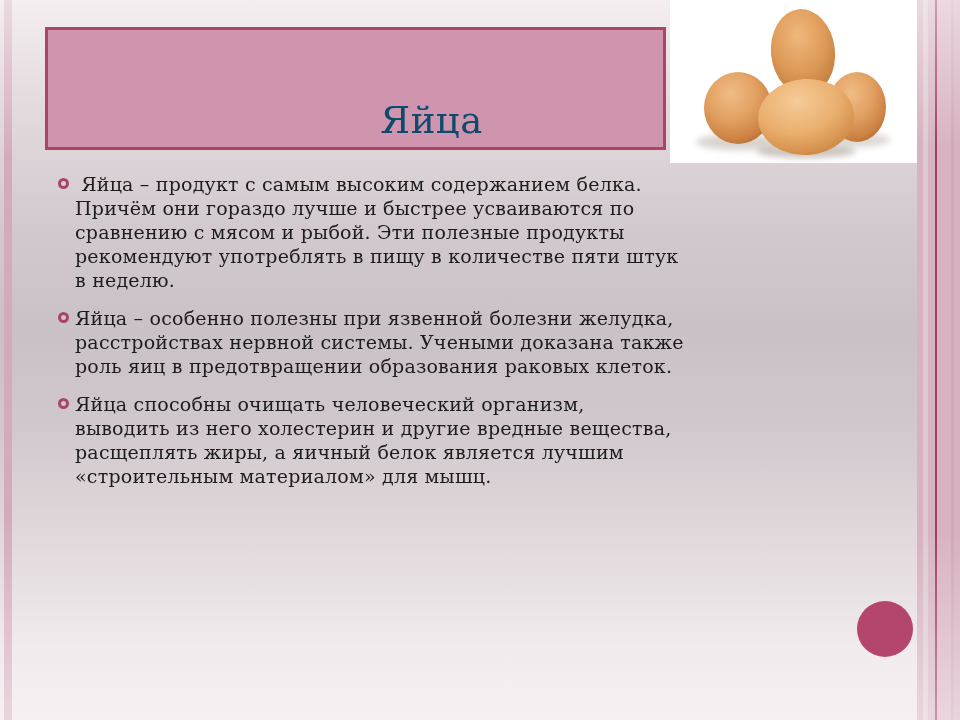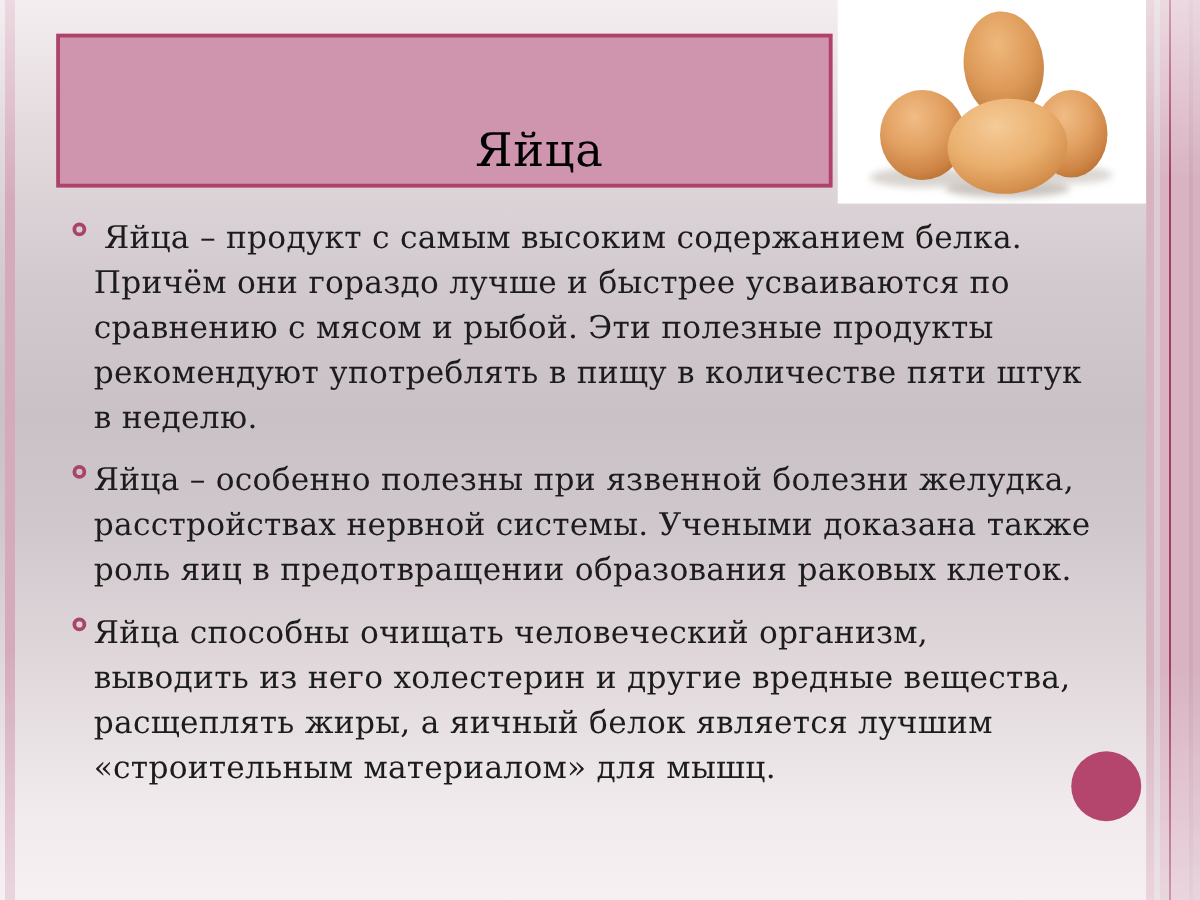--- a/index.html
+++ b/index.html
@@ -38,39 +38,39 @@
   }
 
   
   .title-box{
     position:absolute;left:45px;top:27px;width:615px;height:117px;
     background:#d095ae;border:3px solid #ae4269;
   }
   .title-text{
     position:absolute;left:0;right:0;bottom:5px;
     text-align:center;transform:translateX(76px);
-    font-size:37px;line-height:1.1;color:#000000;letter-spacing:.5px;margin-top:28px;
+    font-size:37px;line-height:1.1;color:#0c4a6e;letter-spacing:.5px;margin-top:28px;
   }
 
   
   .eggs-image{position:absolute;left:670px;top:0;width:247px;height:163px;display:block;}
 
   
   .content{
     position:absolute;left:58px;top:172px;width:852px;
     list-style:none;margin:0;padding:0;
   }
   .content li{display:flex;align-items:flex-start;margin:0 0 14px 0;}
   .ring{
     flex:0 0 auto;width:5px;height:5px;margin:6px 6px 0 0;
     border:3.5px solid #a84468;border-radius:50%;background:transparent;
   }
   .ptext{
     flex:1 1 auto;white-space:pre-wrap;
-    font-size:25px;line-height:36px;color:#1c1c1c;letter-spacing:.2px;
+    font-size:19px;line-height:24px;color:#1c1c1c;letter-spacing:.2px;
   }
 
   
   .accent-circle{
     position:absolute;left:857px;top:601px;width:56px;height:56px;
     border-radius:50%;background:#b4456d;
   }
 </style>
 </head>
 <body>

